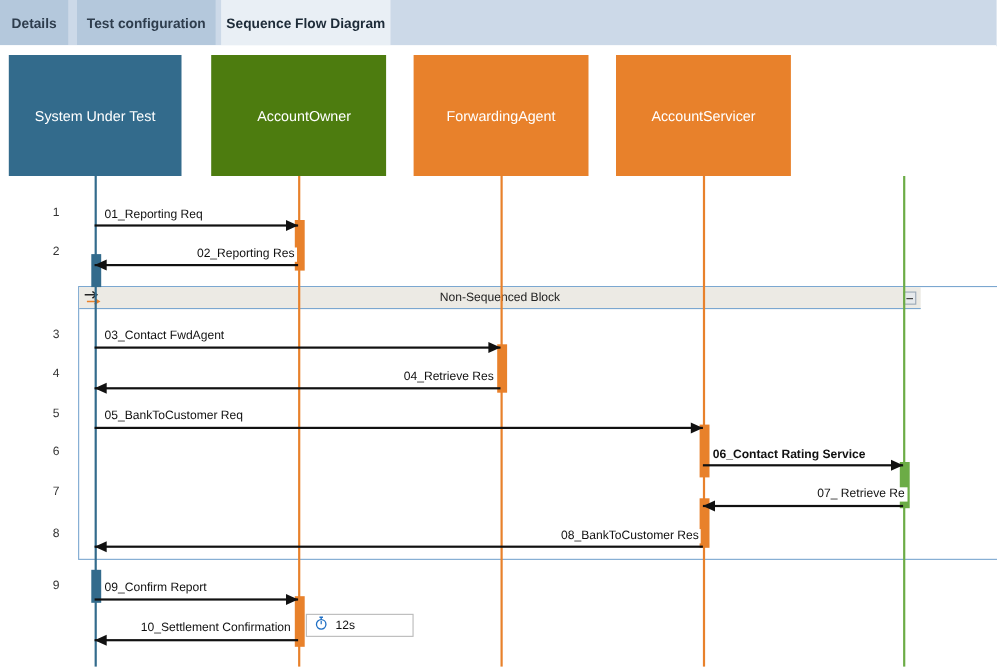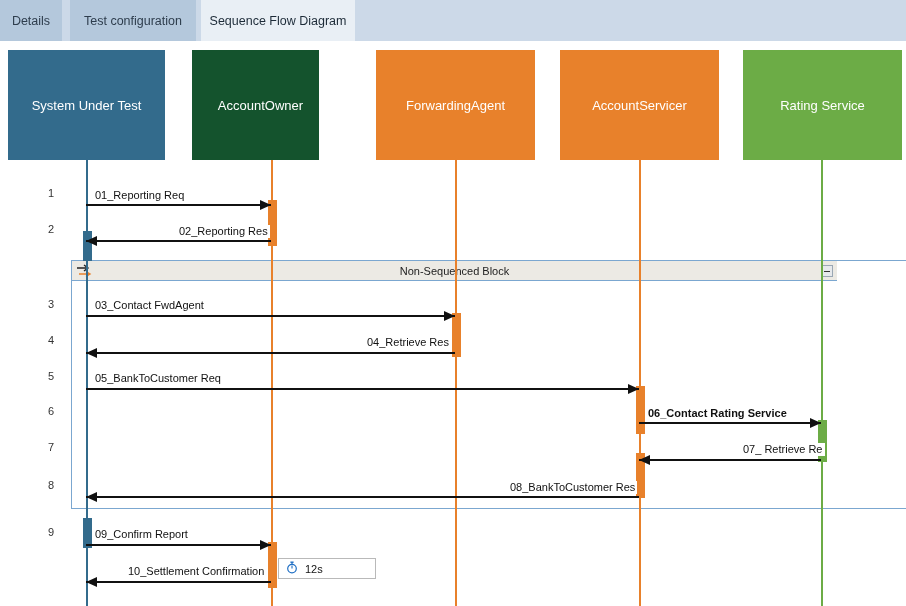--- a/index.html
+++ b/index.html
@@ -2,21 +2,21 @@
 <html><head>
 <meta charset="utf-8">
 <style>
   html,body{margin:0;padding:0;background:#fff;}
   body{width:906px;height:606px;overflow:hidden;
        font-family:"Liberation Sans","DejaVu Sans",sans-serif;
        -webkit-font-smoothing:antialiased;}
 
   
   .tabbar{position:absolute;left:0;top:0;width:906px;height:41px;
-          background:#ccd9e8;border-bottom:1px solid #b3c6d9;}
+          background:#ccd9e8;border-bottom:1px solid #b3c6d9;font-weight:bold;}
   .tab{position:absolute;top:0;height:41px;display:flex;align-items:center;
        justify-content:center;font-size:12.5px;color:#2e3d4d;
        background:#b4c8dc;box-sizing:border-box;}
   .tab.active{background:#e9eff5;color:#1d2b38;}
 
   
   .canvas{position:absolute;left:0;top:41px;width:906px;height:565px;background:#fff;}
 
   .lifeline{position:absolute;width:2px;}
   .header-box{position:absolute;display:flex;align-items:center;justify-content:center;
@@ -80,35 +80,32 @@
         <span class="collapse-btn">
           <i></i>
         </span>
       </div>
     </div>
     <div class="lifeline" style="left: 86px; top: 119px; height: 446px; background: rgb(51, 107, 140);"></div>
     <div class="header-box" style="left: 8px; top: 9px; width: 157px; height: 110px; background: rgb(51, 107, 140);">
       <span>System Under Test</span>
     </div>
     <div class="lifeline" style="left: 271px; top: 119px; height: 446px; background: rgb(232, 129, 43);"></div>
-    <div class="header-box" style="left: 192px; top: 9px; width: 127px; height: 110px; background: #14532d; padding-left: 16px;">
+    <div class="header-box" style="left: 192px; top: 9px; width: 159px; height: 110px; background: #4d7c0f; padding-left: 16px;">
       <span>AccountOwner</span>
     </div>
     <div class="lifeline" style="left: 455px; top: 119px; height: 446px; background: rgb(232, 129, 43);"></div>
     <div class="header-box" style="left: 376px; top: 9px; width: 159px; height: 110px; background: rgb(232, 129, 43);">
       <span>ForwardingAgent</span>
     </div>
     <div class="lifeline" style="left: 639px; top: 119px; height: 446px; background: rgb(232, 129, 43);"></div>
     <div class="header-box" style="left: 560px; top: 9px; width: 159px; height: 110px; background: rgb(232, 129, 43);">
       <span>AccountServicer</span>
     </div>
     <div class="lifeline" style="left: 821px; top: 119px; height: 446px; background: rgb(108, 172, 70);"></div>
-    <div class="header-box" style="left: 743px; top: 9px; width: 159px; height: 110px; background: rgb(108, 172, 70);">
-      <span>Rating Service</span>
-    </div>
     <div class="activation" style="left: 268px; top: 159px; height: 46px; background: rgb(232, 129, 43);"></div>
     <div class="activation" style="left: 83px; top: 190px; height: 30px; background: rgb(51, 107, 140);"></div>
     <div class="activation" style="left: 452px; top: 272px; height: 44px; background: rgb(232, 129, 43);"></div>
     <div class="activation" style="left: 636px; top: 345px; height: 48px; background: rgb(232, 129, 43);"></div>
     <div class="activation" style="left: 636px; top: 412px; height: 45px; background: rgb(232, 129, 43);"></div>
     <div class="activation" style="left: 818px; top: 379px; height: 42px; background: rgb(108, 172, 70);"></div>
     <div class="activation" style="left: 83px; top: 477px; height: 30px; background: rgb(51, 107, 140);"></div>
     <div class="activation" style="left: 268px; top: 501px; height: 46px; background: rgb(232, 129, 43);"></div>
     <div class="msg-line" style="left: 86px; top: 163px; width: 185px;"></div>
     <div class="arrow-head arrow-right" style="top: 159px; left: 260px;"></div>

